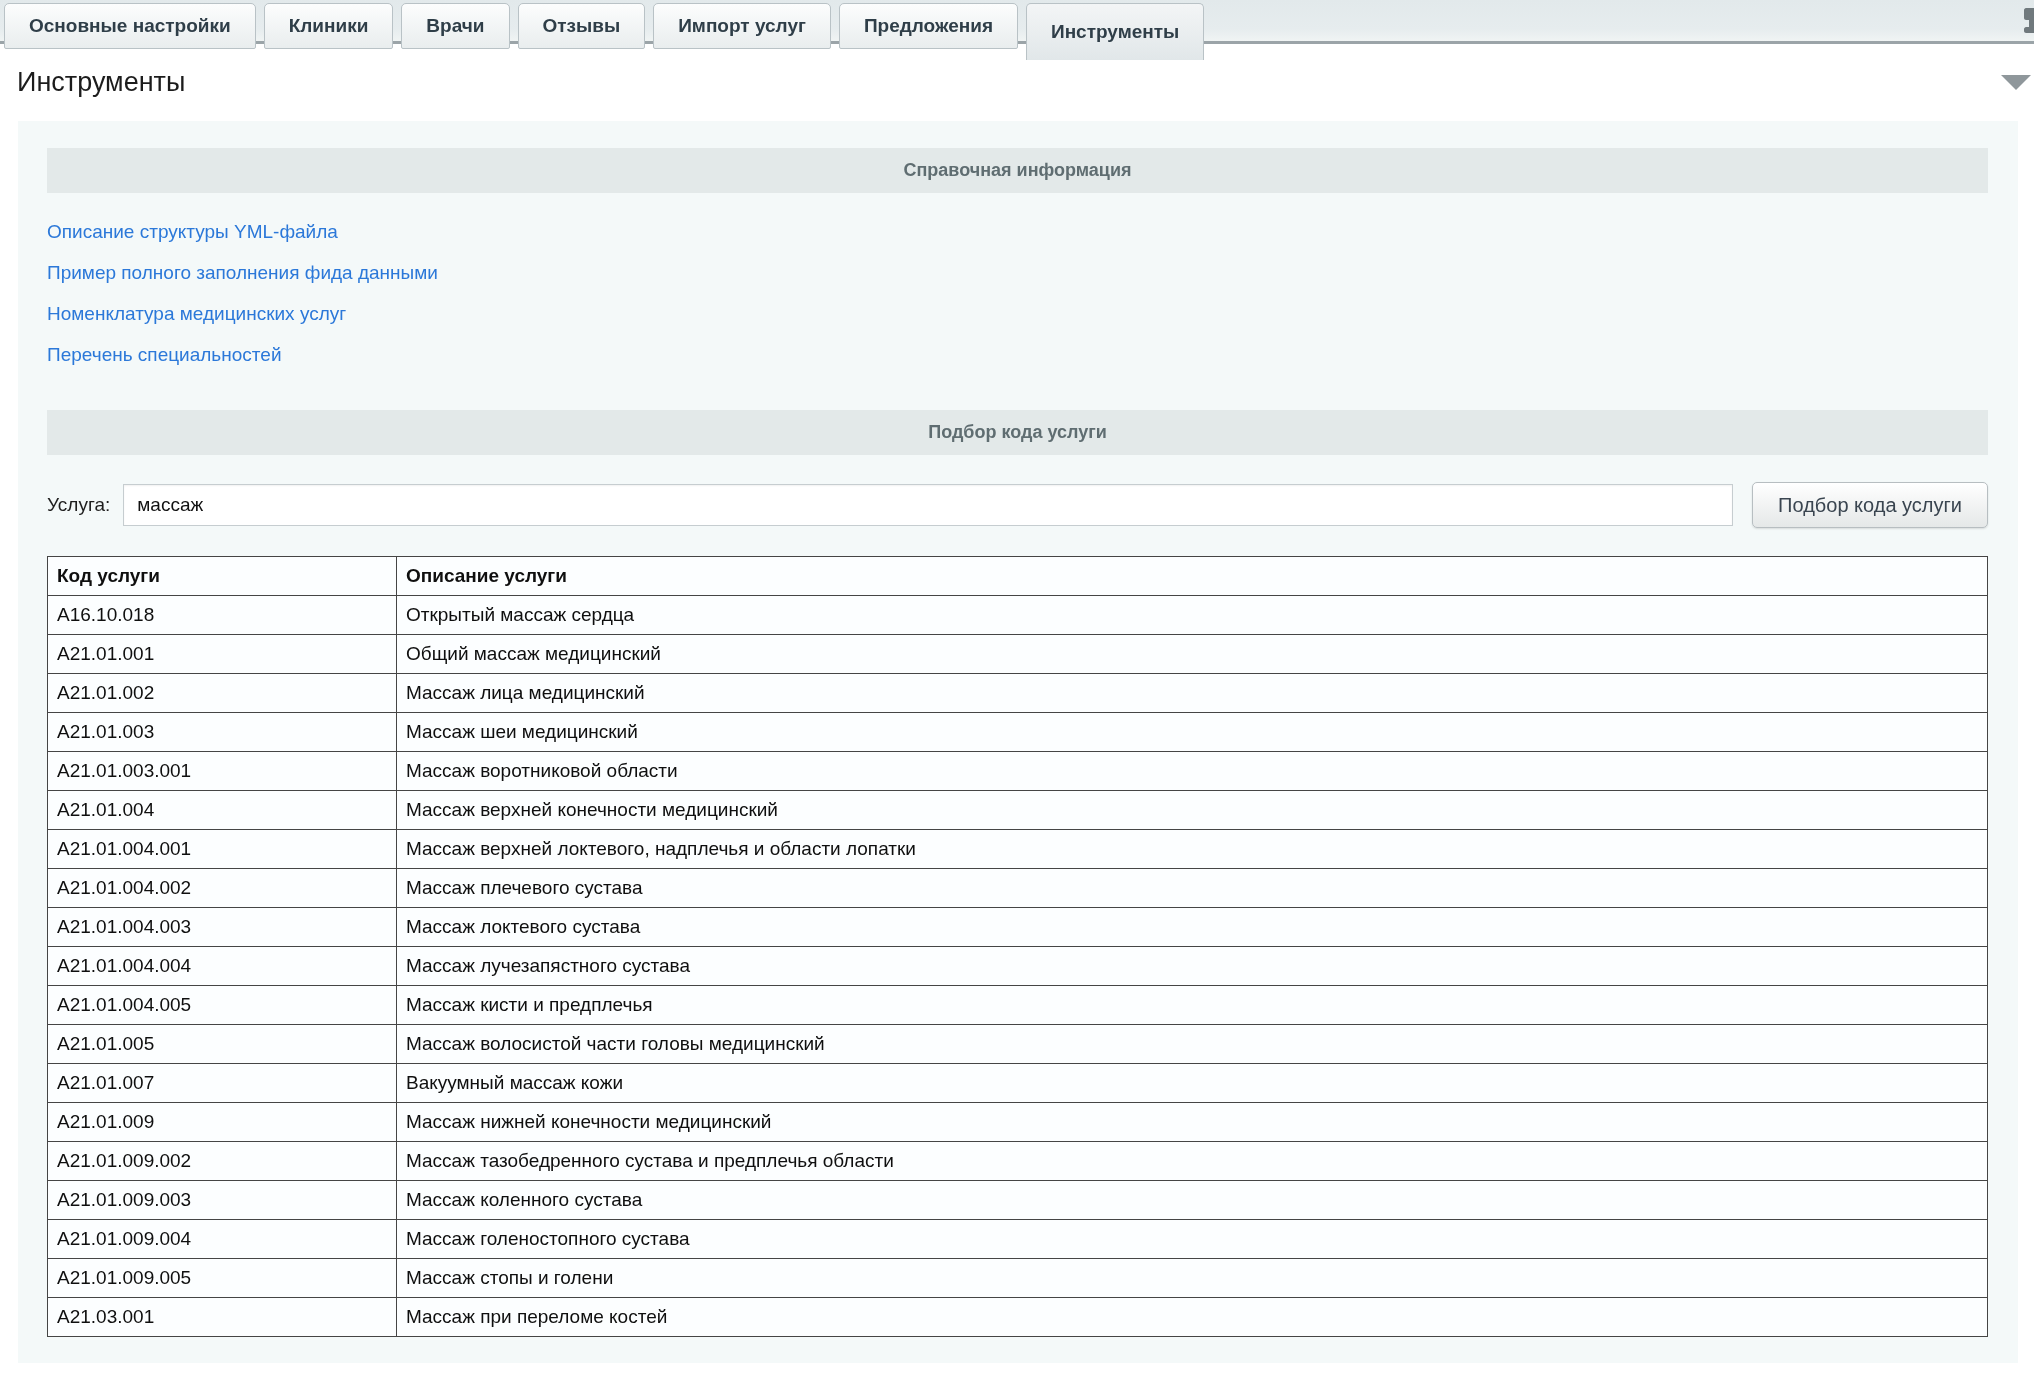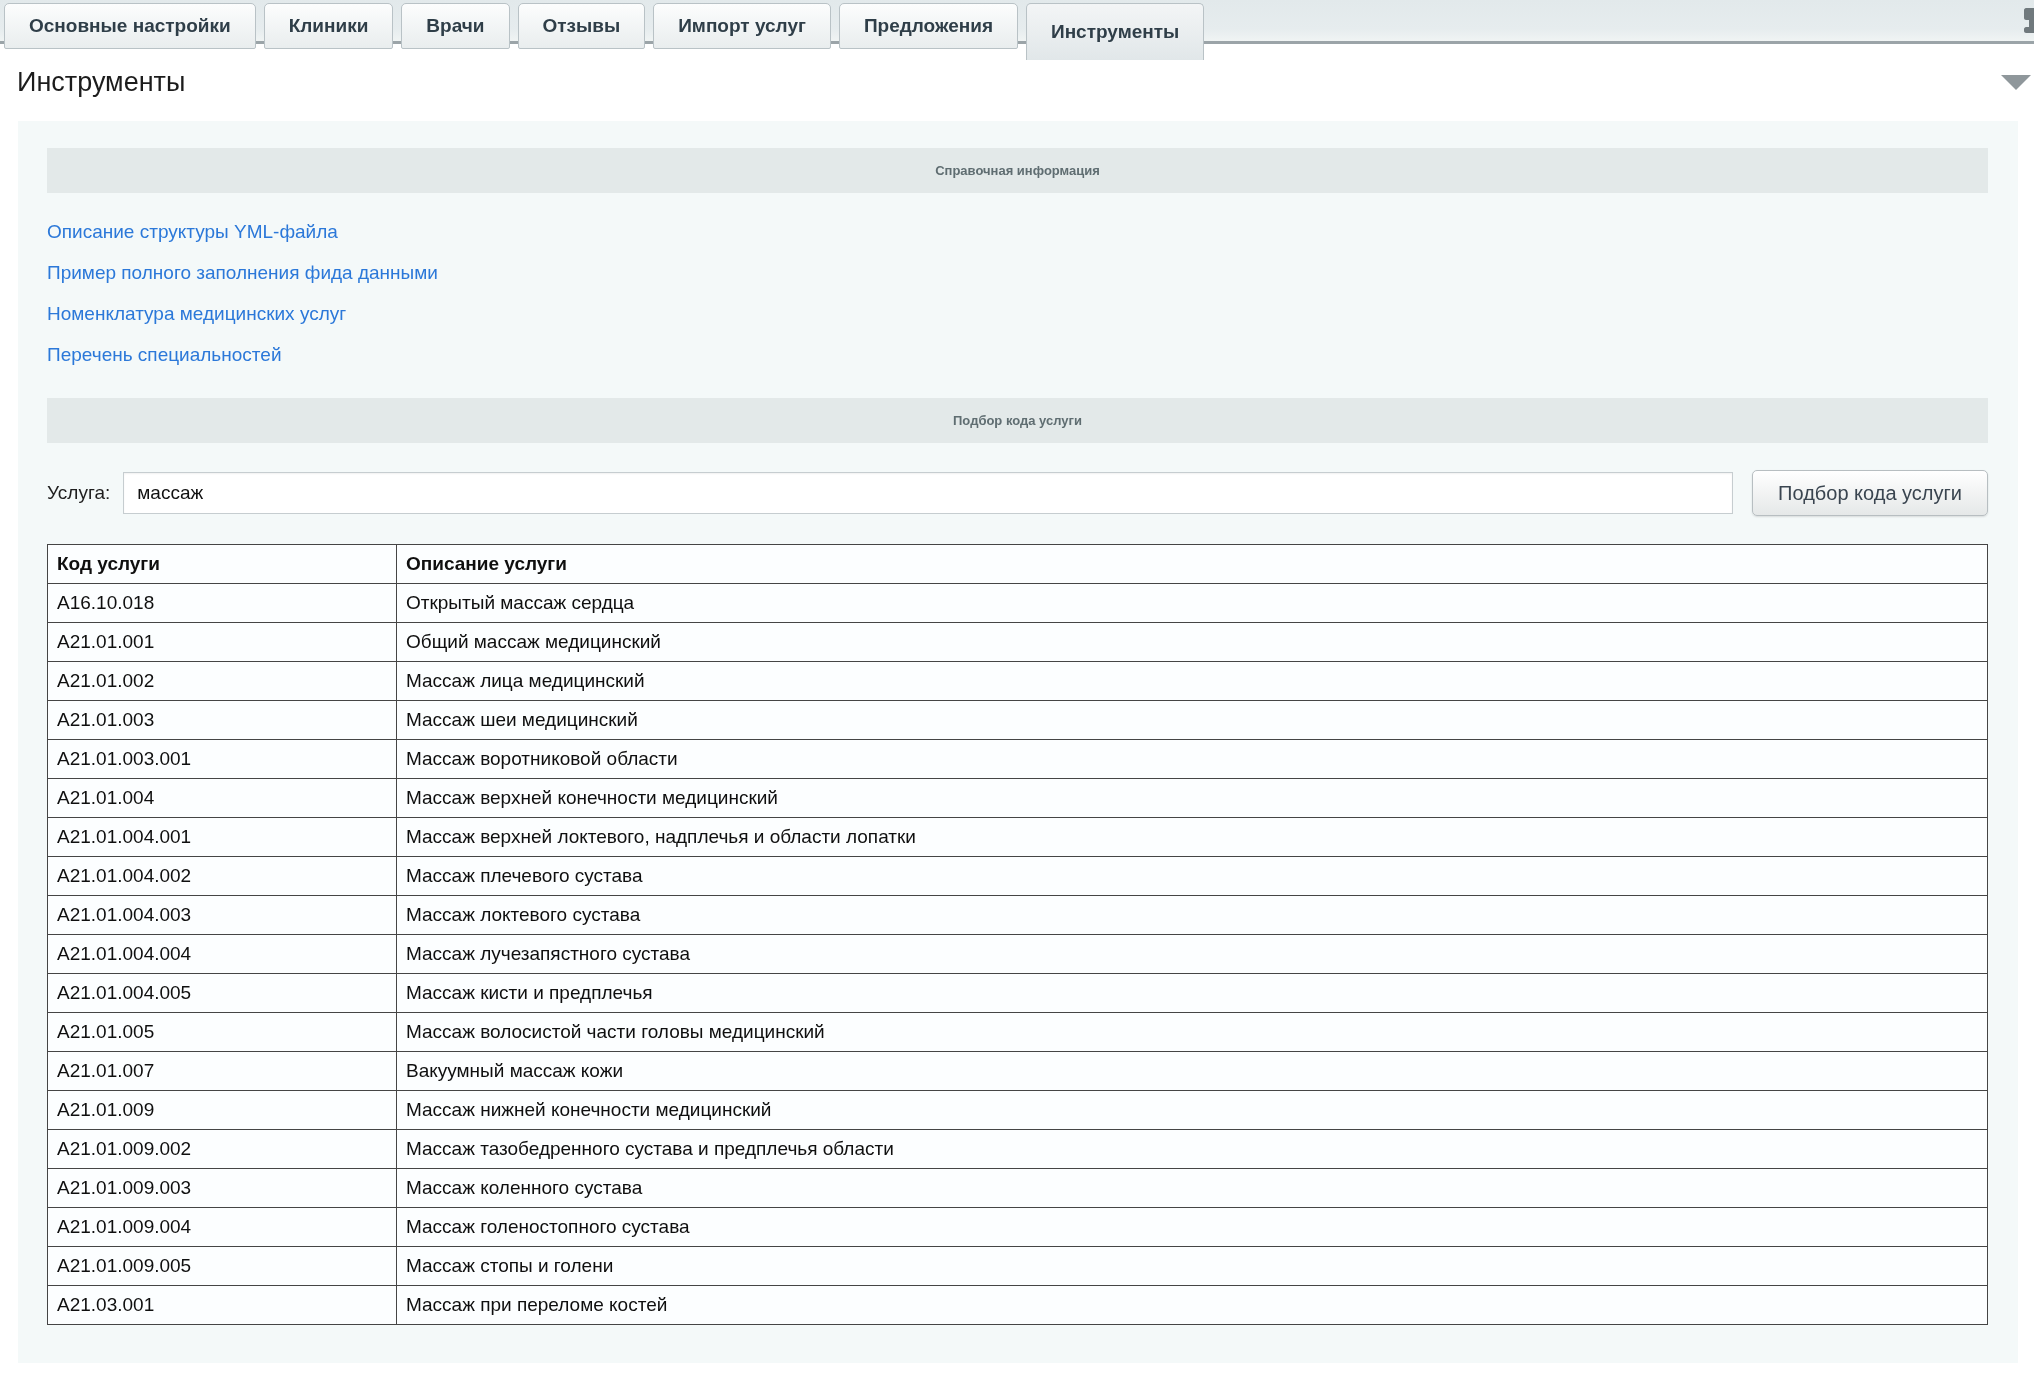--- a/index.html
+++ b/index.html
@@ -79,36 +79,36 @@
     margin-right: 16px;
     min-height: 1242px;
     background: #f4f9f9;
     padding: 27px 30px 0 29px;
   }
   .band {
     height: 45px;
     line-height: 45px;
     background: #e3e9e9;
     text-align: center;
-    font-size: 13px;
+    font-size: 18px;
     font-weight: bold;
     color: #5f6d71;
   }
   .links { padding: 26px 0 30px 0; }
   .links a {
     display: block;
     font-size: 19px;
     line-height: 26px;
     margin-bottom: 15px;
     color: #2b78d9;
     text-decoration: none;
     cursor: pointer;
     width: fit-content;
   }
-  .links a:last-child { margin-bottom: 0; }
+  .links a:last-child { margin-bottom: 12px; }
 
   
   .lookup-form {
     margin-top: 27px;
     display: flex;
     align-items: center;
   }
   .lookup-form label {
     font-size: 19px;
     color: #1e1e1e;

